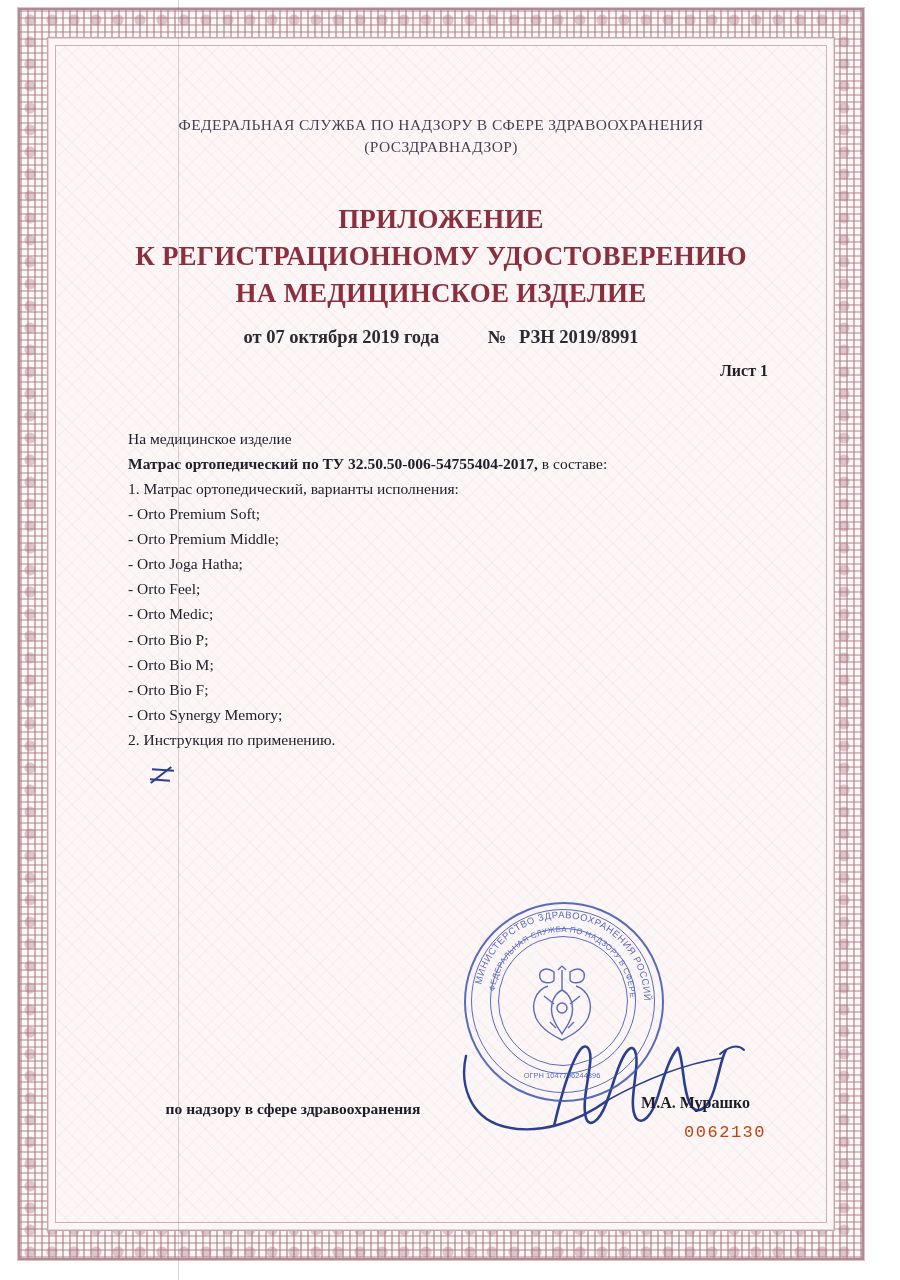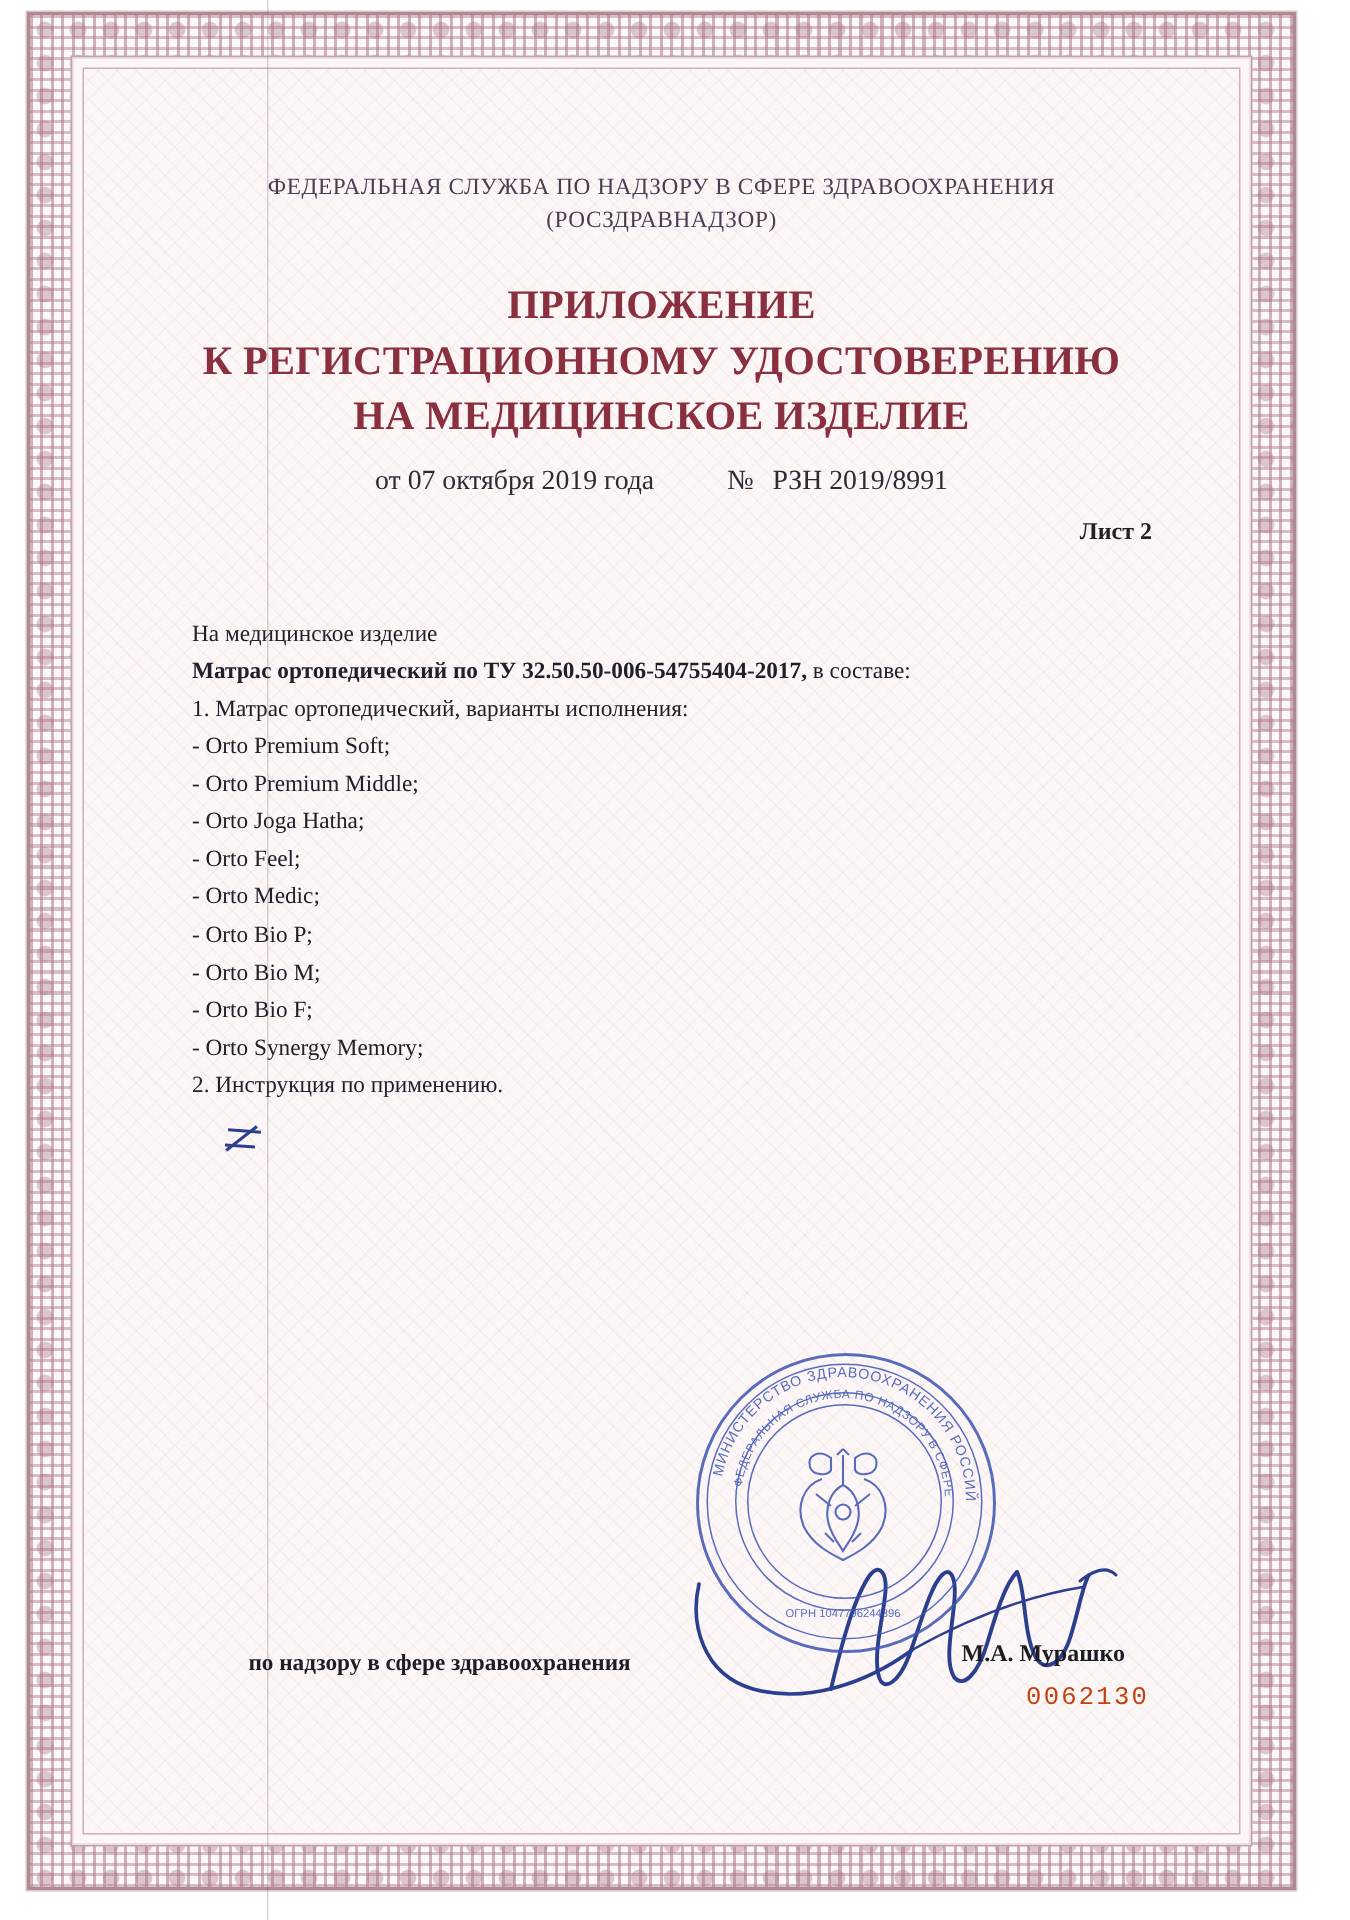--- a/index.html
+++ b/index.html
@@ -107,35 +107,35 @@
     margin-top: 56px;
     text-align: center;
     color: #4a3f52;
     font-size: 15.5px;
     letter-spacing: 0.4px;
     line-height: 1.45;
   }
   .agency .line2 { display: block; }
 
   .title {
-    margin-top: 26px;
+    margin-top: 42px;
     text-align: center;
     color: #8a2f3e;
     font-weight: bold;
     font-size: 27px;
     line-height: 1.38;
     letter-spacing: 0.2px;
   }
   .title .t-line { display: block; white-space: nowrap; }
 
   .date-row {
     margin-top: 14px;
     text-align: center;
     color: #2b2b33;
-    font-weight: normal;
+    font-weight: bold;
     font-size: 18.5px;
   }
   .date-row .date-text { margin-right: 44px; }
   .date-row .num-label { margin-right: 8px; }
 
   .sheet-no {
     margin-top: 14px;
     text-align: right;
     padding-right: 36px;
     font-weight: bold;
@@ -282,21 +282,21 @@
         <span class="t-line">К РЕГИСТРАЦИОННОМУ УДОСТОВЕРЕНИЮ</span>
         <span class="t-line">НА МЕДИЦИНСКОЕ ИЗДЕЛИЕ</span>
       </div>
 
       <div class="date-row">
         <span class="date-text">от  07 октября 2019 года</span>
         <span class="num-label">№</span>
         <span>РЗН 2019/8991</span>
       </div>
 
-      <div class="sheet-no">Лист  2</div>
+      <div class="sheet-no">Лист  1</div>
 
       <div class="body-block">
         <div class="intro">На медицинское изделие</div>
         <div class="product-line">
           <b>Матрас ортопедический по ТУ 32.50.50-006-54755404-2017,</b><span> в составе:</span>
         </div>
         <div class="item">1. Матрас ортопедический, варианты исполнения:</div>
         <div class="item">- Orto Premium Soft;</div>
         <div class="item">- Orto Premium Middle;</div>
         <div class="item">- Orto Joga Hatha;</div>

